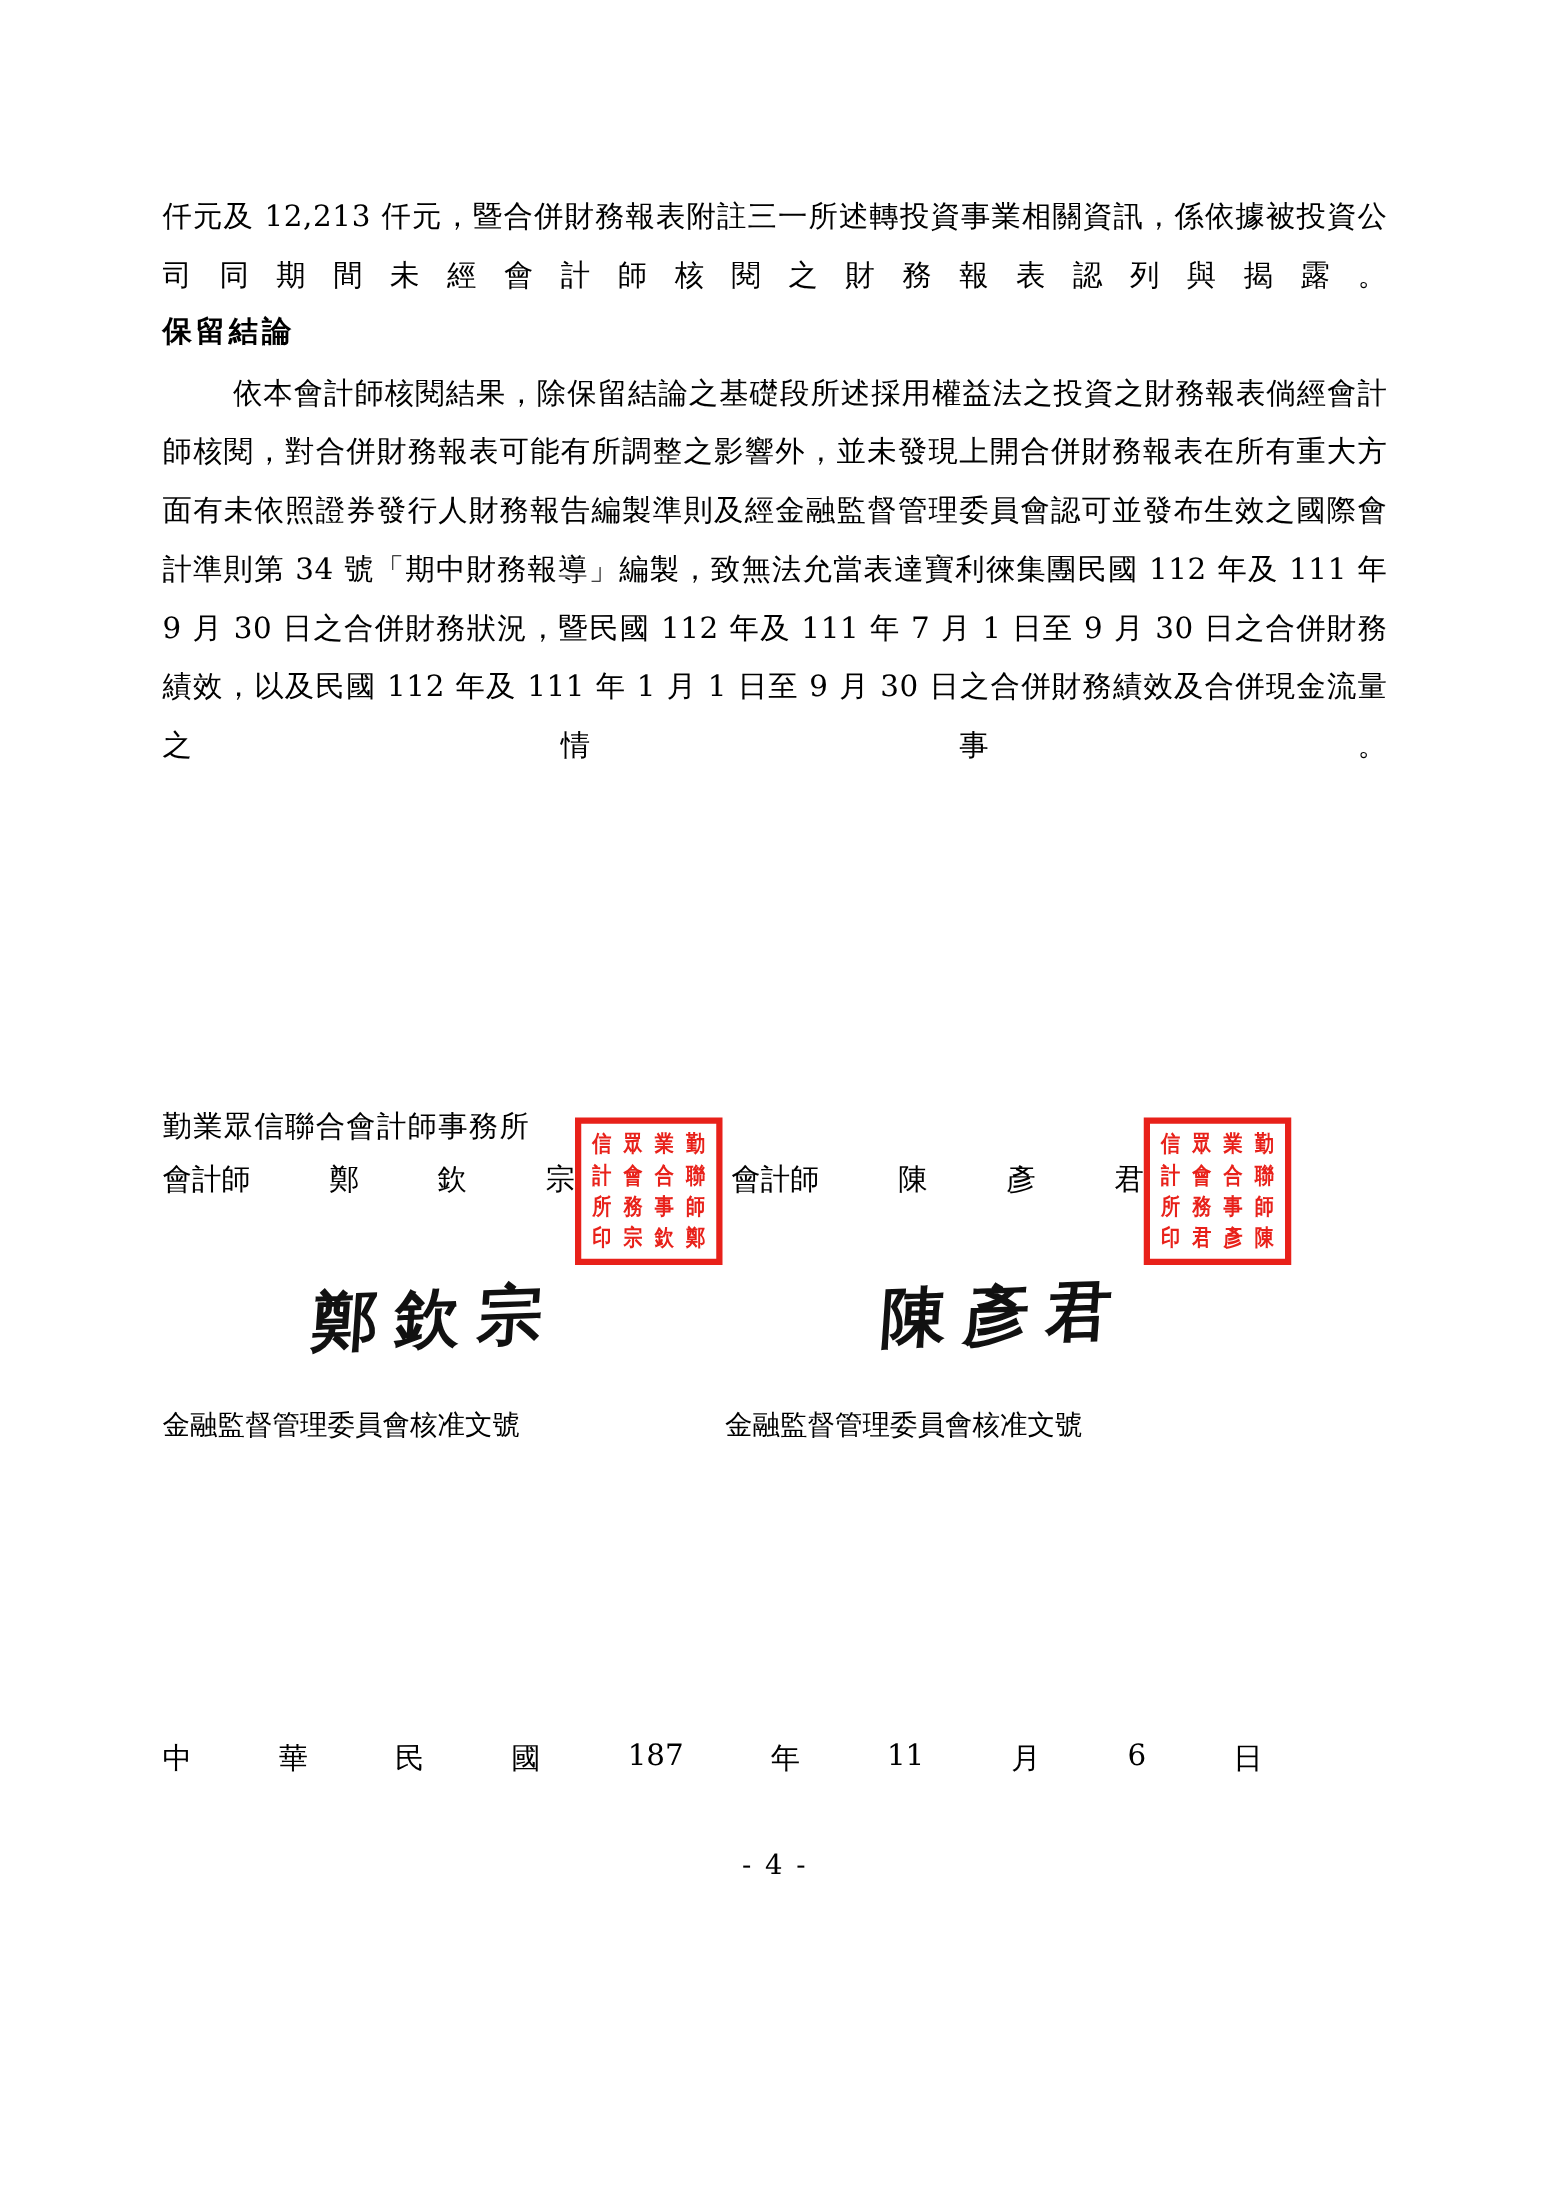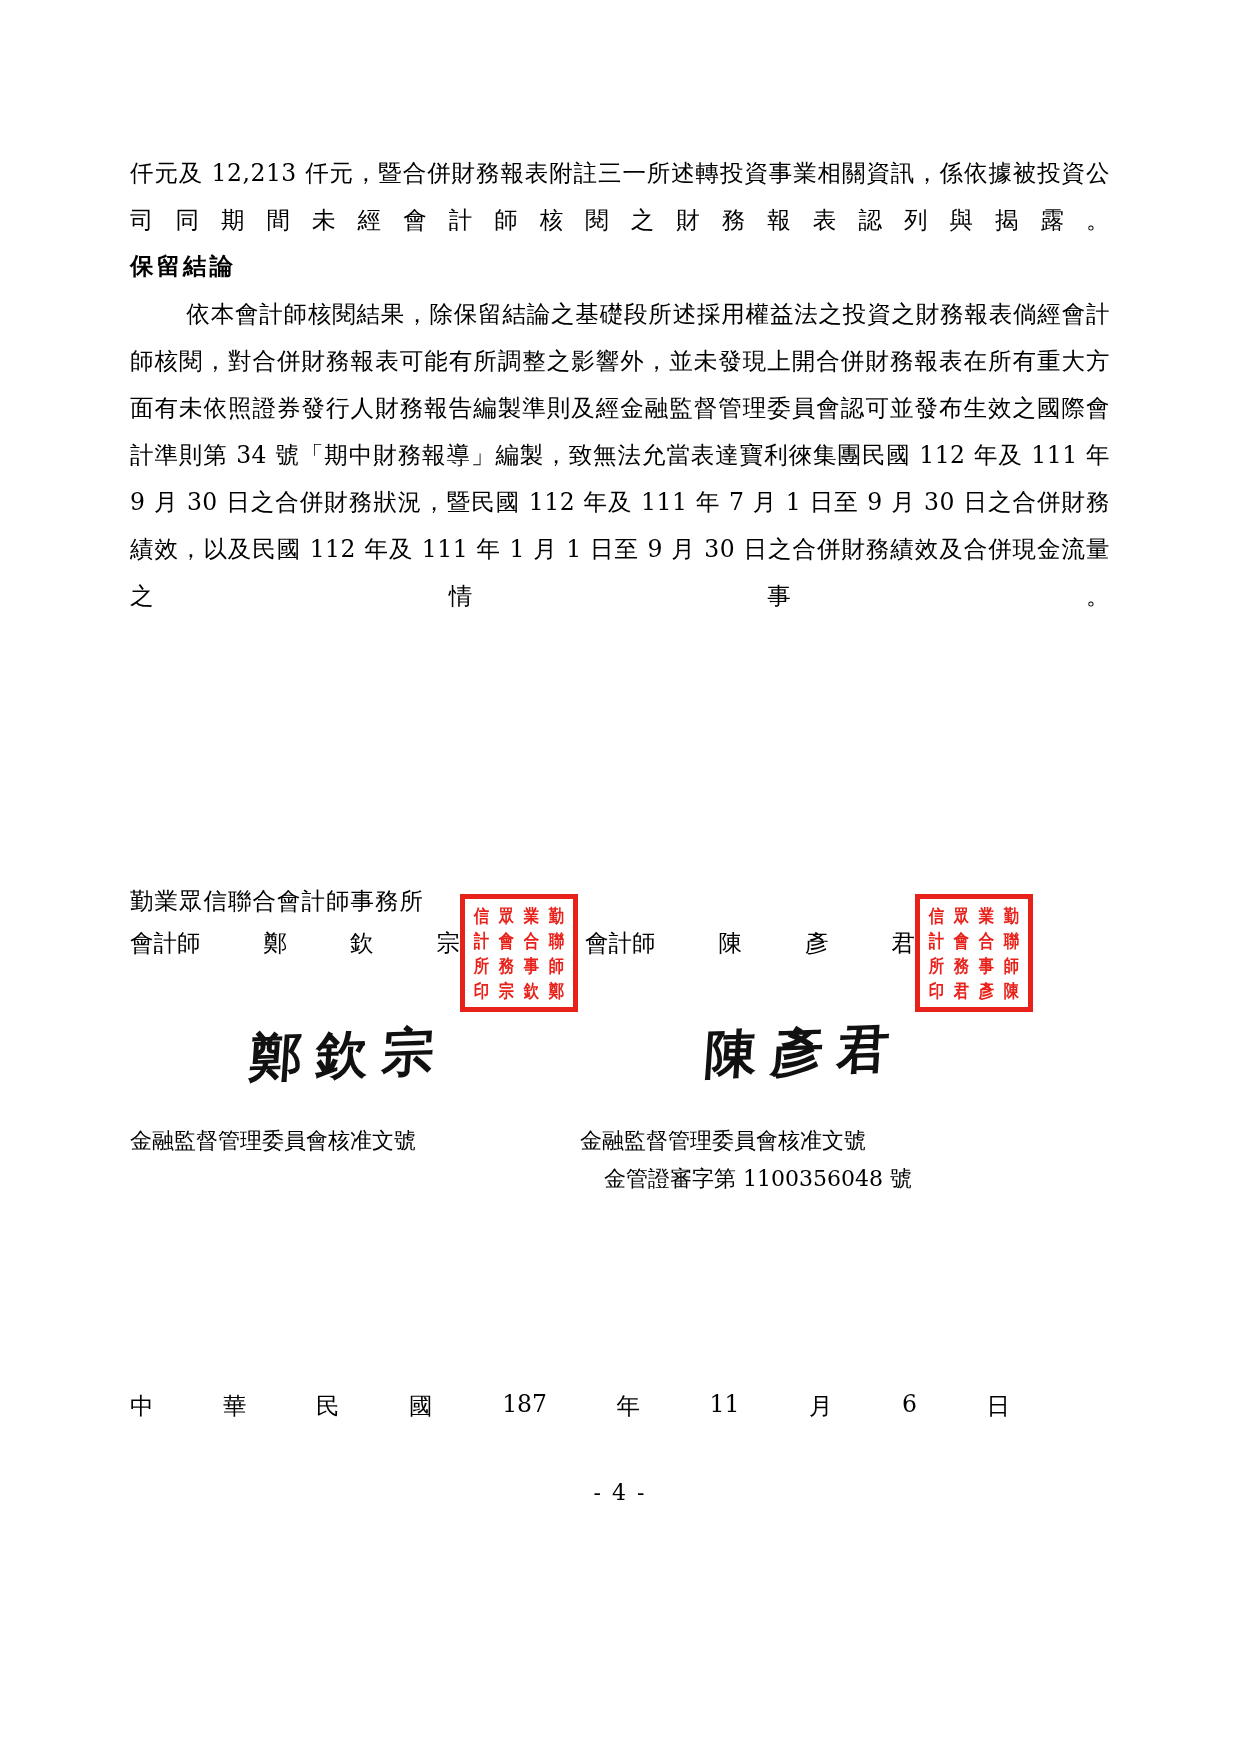--- a/index.html
+++ b/index.html
@@ -252,21 +252,20 @@
       <div class="signature sig-hand-right">陳彥君</div>
     </div>
   </div>
 
   <div class="approval">
     <div class="col left">
       <div>金融監督管理委員會核准文號</div>
     </div>
     <div class="col right">
       <div>金融監督管理委員會核准文號</div>
-      <div class="sub">金管證審字第 1100356048 號</div>
     </div>
   </div>
 
   <div class="date-line">
     <span>中</span>
     <span>華</span>
     <span>民</span>
     <span>國</span>
     <span>187</span>
     <span>年</span>

